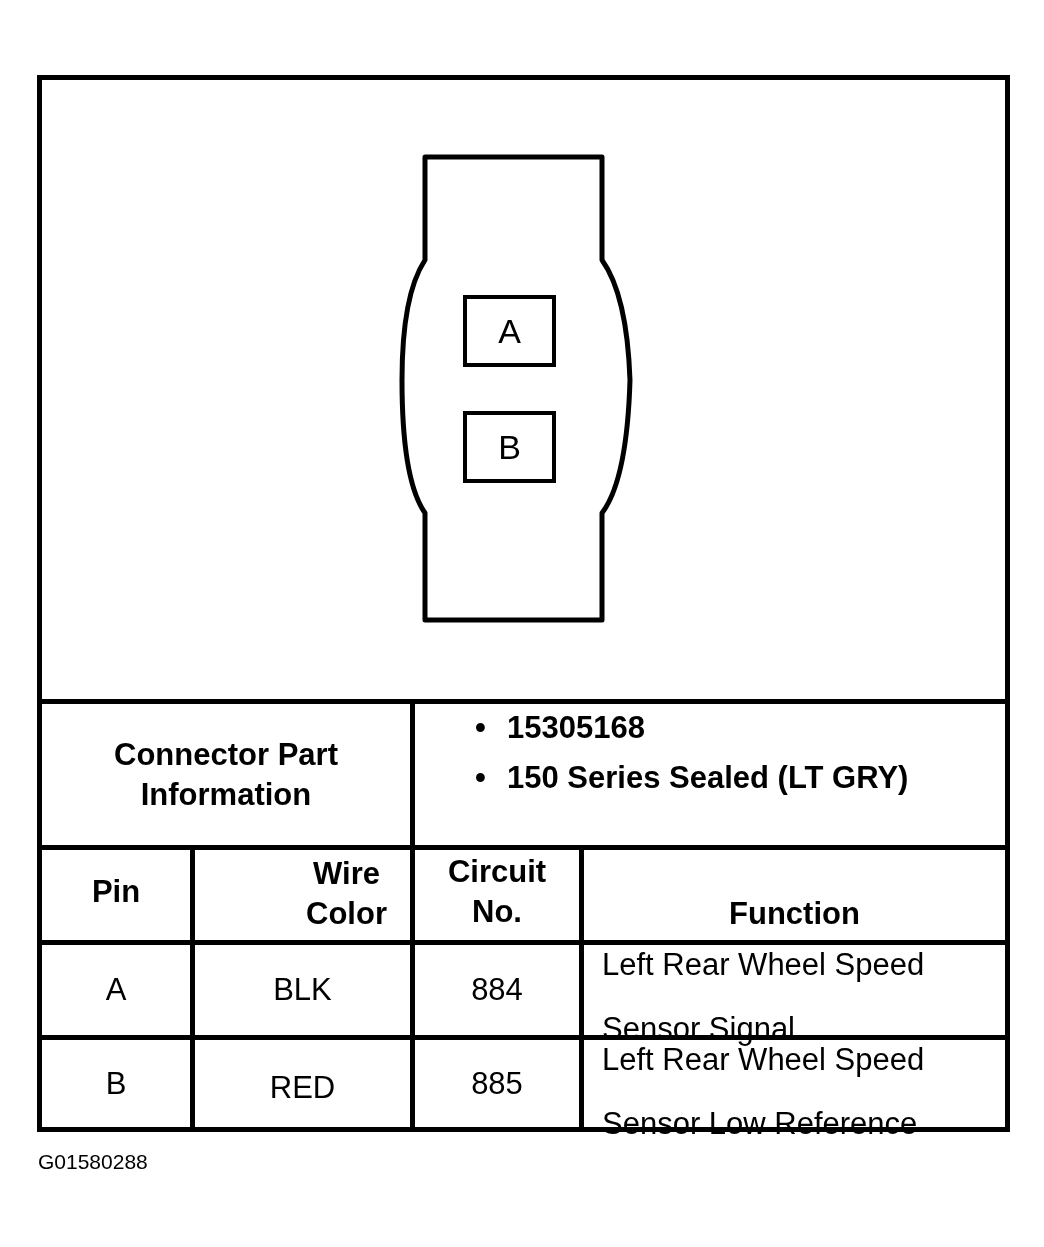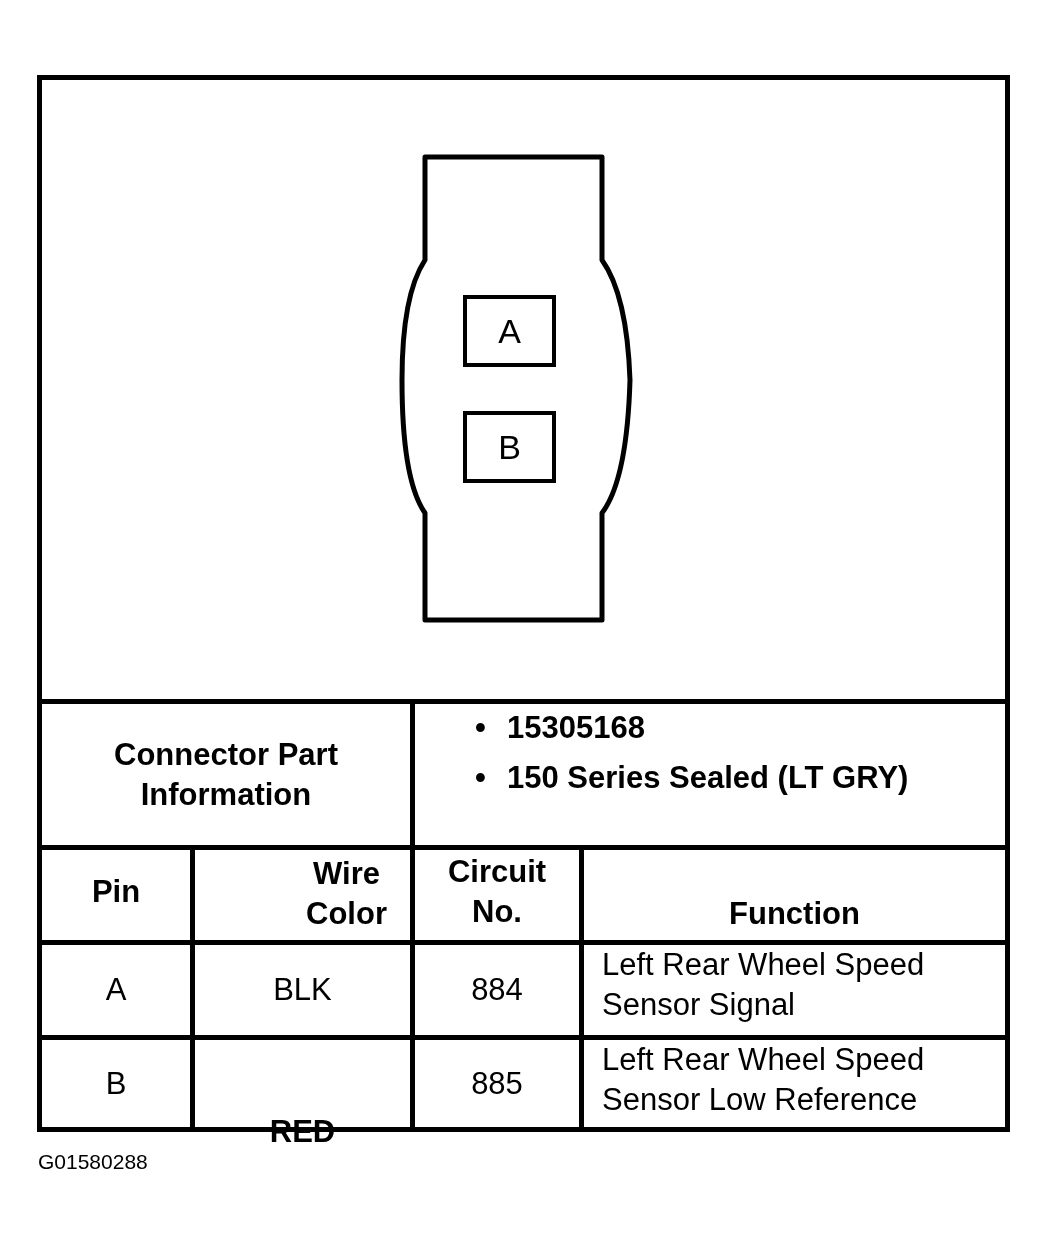--- a/index.html
+++ b/index.html
@@ -7,21 +7,21 @@
   .frame { position:absolute; left:37px; top:75px; width:963px; height:1047px; border:5px solid #000; box-sizing:content-box; }
   .diagram-area { position:absolute; left:0; top:0; width:963px; height:619px; }
   .hline { position:absolute; background:#000; height:5px; }
   .vline { position:absolute; background:#000; width:5px; }
   .cell { position:absolute; display:flex; align-items:center; justify-content:center; text-align:center; box-sizing:border-box; }
   .bold { font-weight:bold; font-size:31px; line-height:40px; }
   .norm { font-size:31px; line-height:40px; }
   .info-list { position:absolute; left:433px; top:628px; font-weight:bold; font-size:31px; line-height:40px; }
   .info-list .item { position:relative; padding-left:32px; }
   .info-list .bullet { position:absolute; left:0; top:0; }
-  .fn { justify-content:flex-start; text-align:left; padding-left:18px; }
+  .fn { justify-content:flex-start; text-align:left; padding-left:18px;gap:24px; }
   .footer { position:absolute; left:38px; top:1150px; font-size:21px; }
   .pinbox { position:absolute; border:4px solid #000; display:flex; align-items:center; justify-content:center; font-size:34px; }
 </style>
 </head>
 <body>
 
 <div class="frame">
 
   <div class="diagram-area">
     <svg width="963" height="619" viewBox="0 0 963 619" style="position:absolute;left:0;top:0;">
@@ -85,21 +85,21 @@
     <span>884</span>
   </div>
   <div class="cell norm fn" style="left:542px; top:865px; width:421px; height:90px; flex-direction:column; align-items:flex-start;">
     <span>Left Rear Wheel Speed</span>
     <span>Sensor Signal</span>
   </div>
 
   <div class="cell norm" style="left:0; top:960px; width:148px; height:87px;">
     <span>B</span>
   </div>
-  <div class="cell norm" style="left:153px; top:1004px; width:215px; height:96px;font-weight:bold;">
+  <div class="cell norm" style="left:153px; top:960px; width:215px; height:96px;">
     <span>RED</span>
   </div>
   <div class="cell norm" style="left:373px; top:960px; width:164px; height:87px;">
     <span>885</span>
   </div>
   <div class="cell norm fn" style="left:542px; top:960px; width:421px; height:87px; flex-direction:column; align-items:flex-start;">
     <span>Left Rear Wheel Speed</span>
     <span>Sensor Low Reference</span>
   </div>
 </div>

